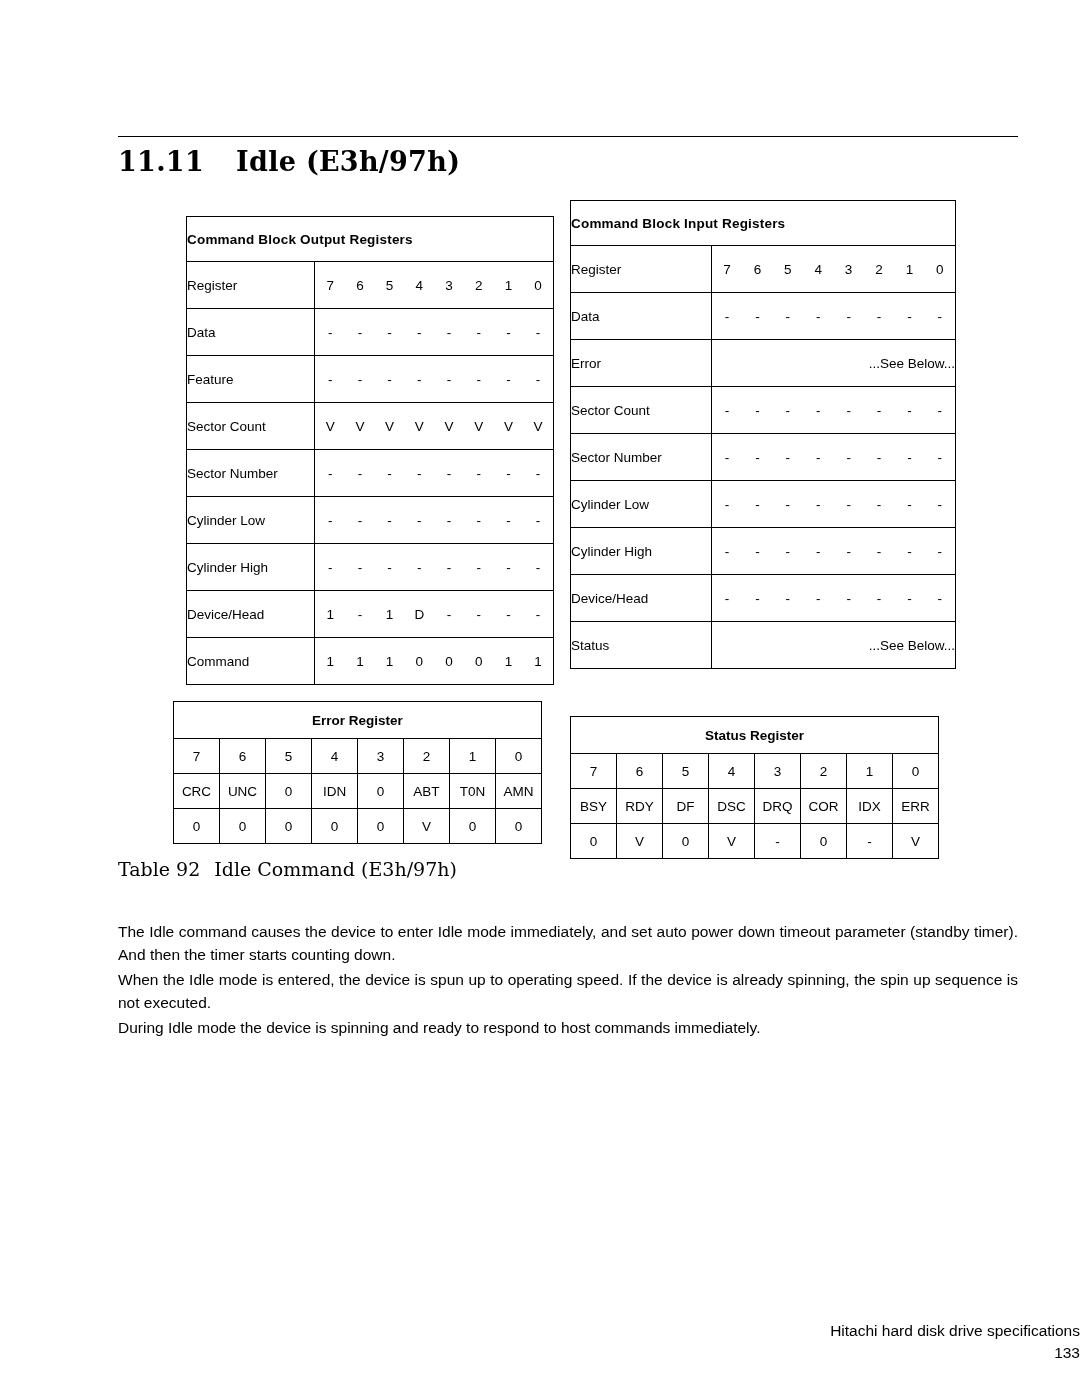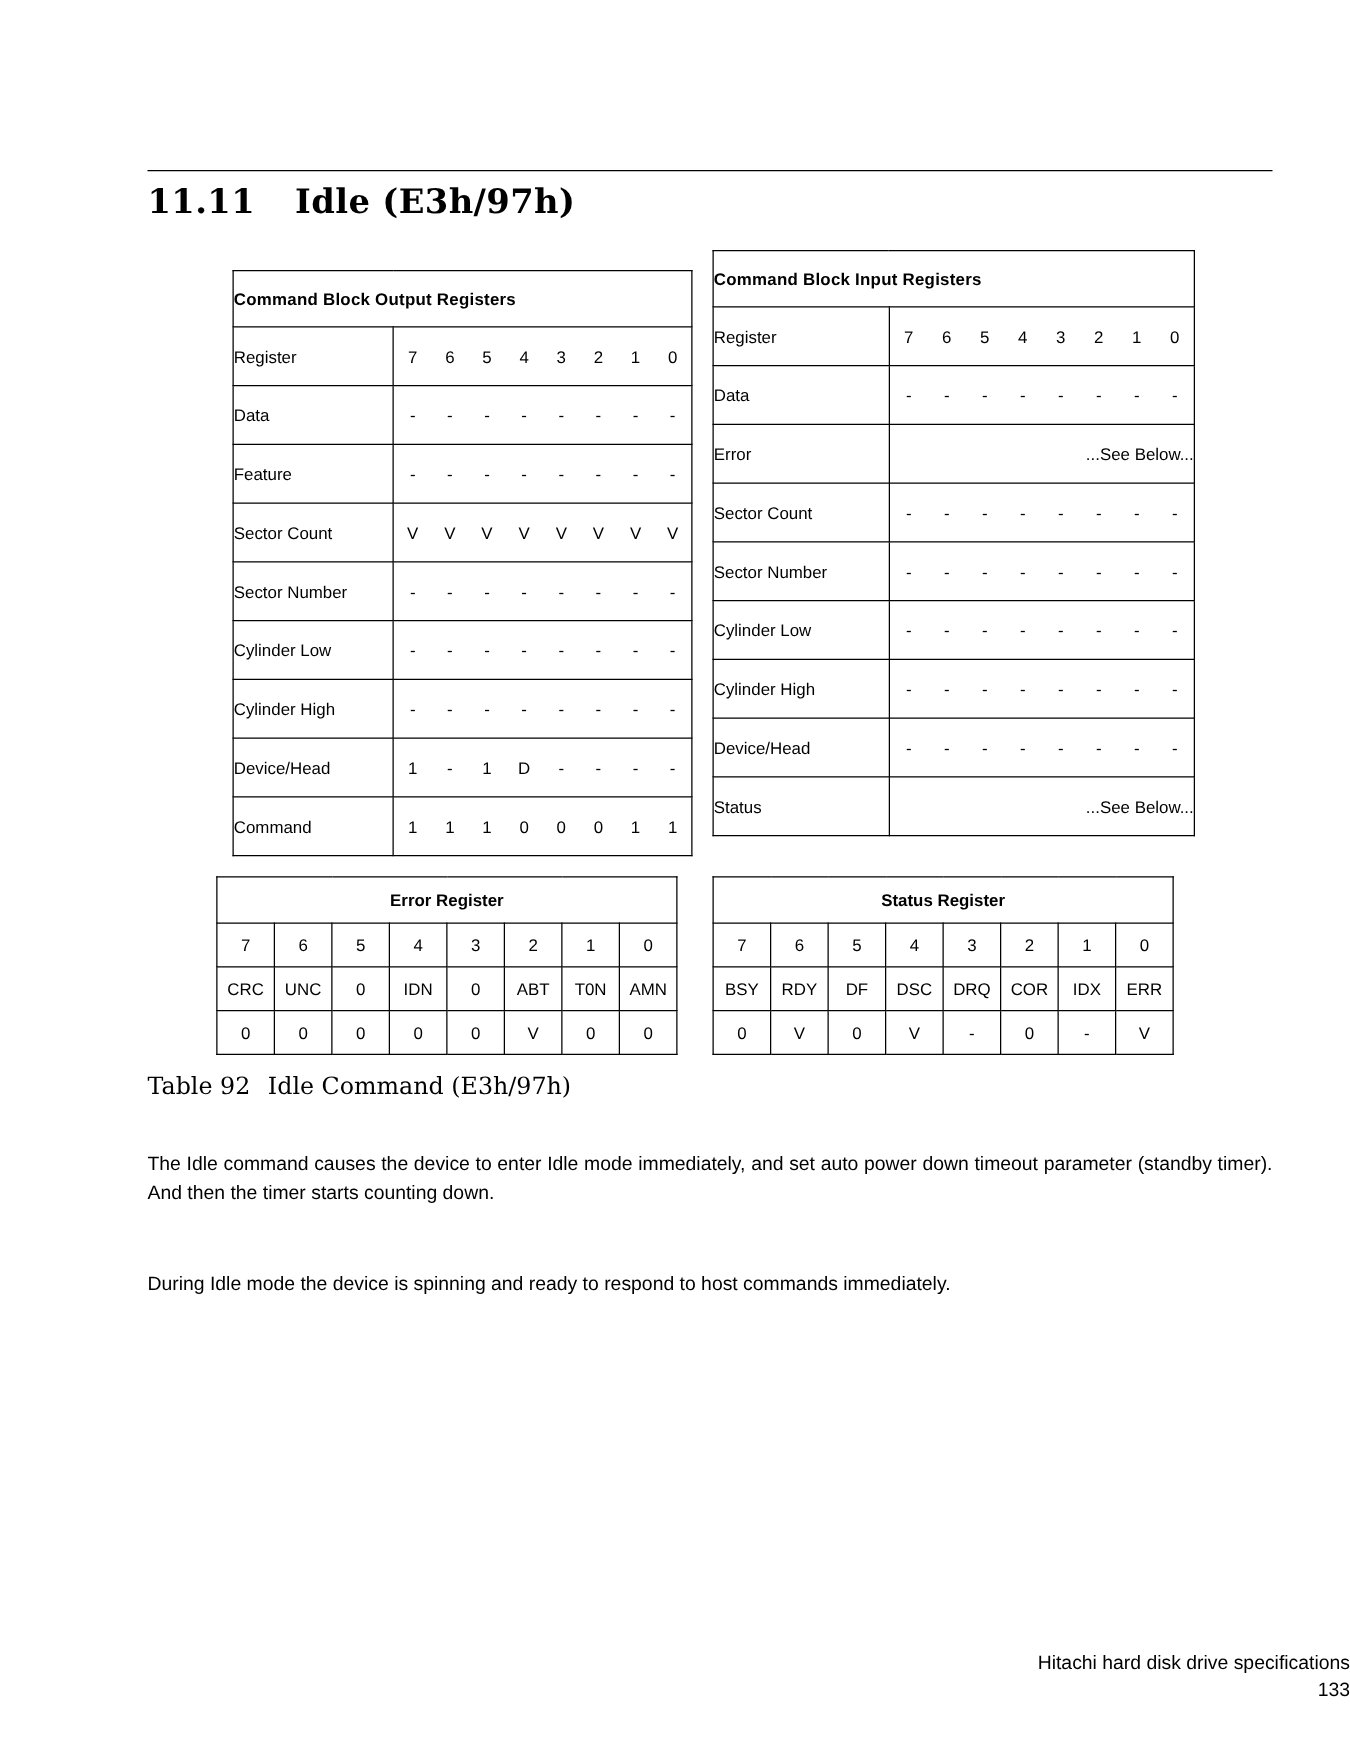--- a/index.html
+++ b/index.html
@@ -93,21 +93,21 @@
   }
   .bittable td, .bittable th { border:1px solid #000; padding:0; }
   .bittable .title {
     font-weight:bold;
     height:36px;
     font-size:13.5px;
   }
   .bittable td { height:34px; }
   #err-table { left:173px; top:701px; }
   #err-table td, #err-table th { width:45px; }
-  #sts-table { left:570px; top:701px; }
+  #sts-table { left:570px; top:716px; }
   #sts-table td, #sts-table th { width:45px; }
 
   .table-caption {
     position:absolute;
     left:118px; top:858px;
     font-family:"DejaVu Serif", serif;
     font-size:19px;
   }
   .table-caption .lbl { margin-right:14px; }
   .table-caption .cap2 { margin-left:0px; }
@@ -489,20 +489,21 @@
           <td>V</td>
         </tr>
       </tbody>
   </table>
 
   <div class="table-caption">
     <span class="lbl">Table 92</span><span class="cap2">Idle Command (E3h/97h)</span>
   </div>
 
   <div class="para" id="p1">The Idle command causes the device to enter Idle mode immediately, and set auto power down timeout parameter (standby timer). And then the timer starts counting down.</div>
+  <div class="para" id="p2">When the Idle mode is entered, the device is spun up to operating speed. If the device is already spinning, the spin up sequence is not executed.</div>
   <div class="para" id="p3">During Idle mode the device is spinning and ready to respond to host commands immediately.</div>
 
   <div class="footer">
     <span>Hitachi hard disk drive specifications</span>
     <span class="pg">133</span>
   </div>
 
 </div>
 
 </body></html>

